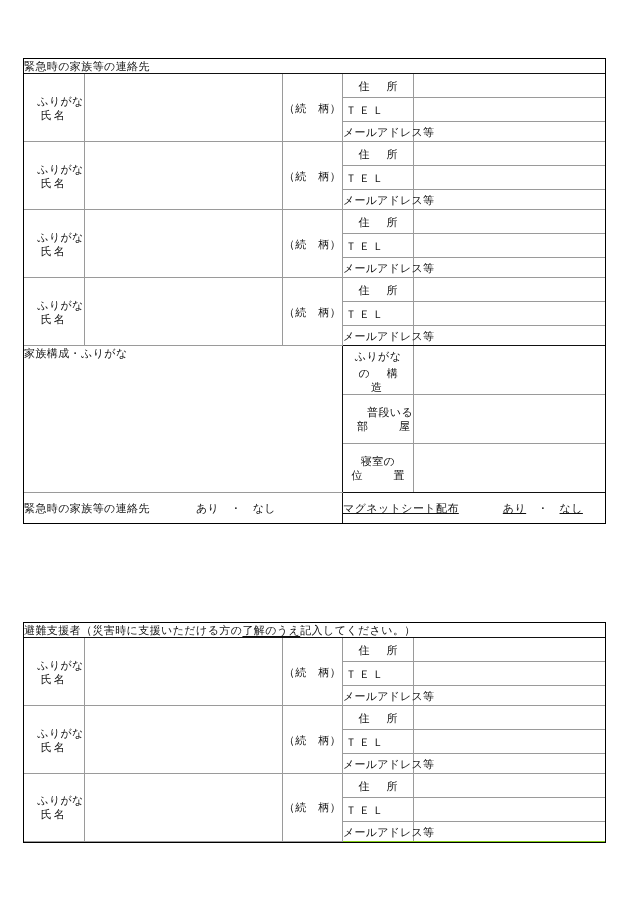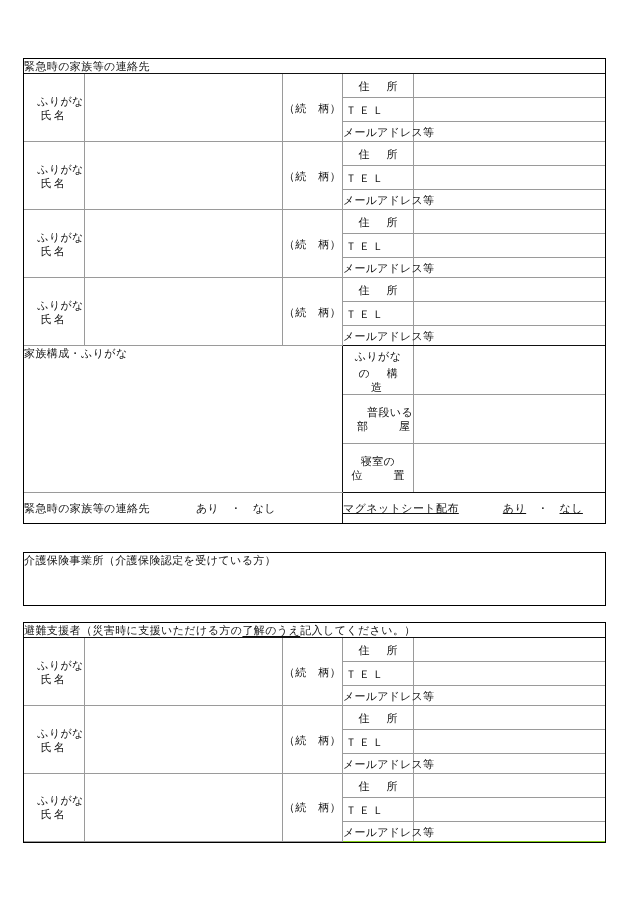--- a/index.html
+++ b/index.html
@@ -248,29 +248,20 @@
           <span>緊急時の家族等の連絡先</span><span class="gapA"></span><span>あり</span><span class="sep">・</span><span>なし</span>
         </td>
         <td colspan="2" class="choice" style="height:30px;text-decoration:underline;">
           <span>マグネットシート配布</span><span class="gapB"></span><span>あり</span><span class="sep">・</span><span>なし</span>
         </td>
       </tr>
     </tbody>
       </table>
   </div>
 
-  <div class="frame" style="top:552px;">
-    <table class="grid">
-      <tbody>
-          <tr>
-        <td class="sec-title" style="height:52px;vertical-align:top;">介護保険事業所（介護保険認定を受けている方）</td>
-      </tr>
-    </tbody>
-      </table>
-  </div>
 
   <div class="frame" style="top:622px;">
     <table class="grid">
       <colgroup>
         <col style="width:60px">
         <col style="width:198px">
         <col style="width:60px">
         <col style="width:71px">
         <col style="width:191px">
       </colgroup>

